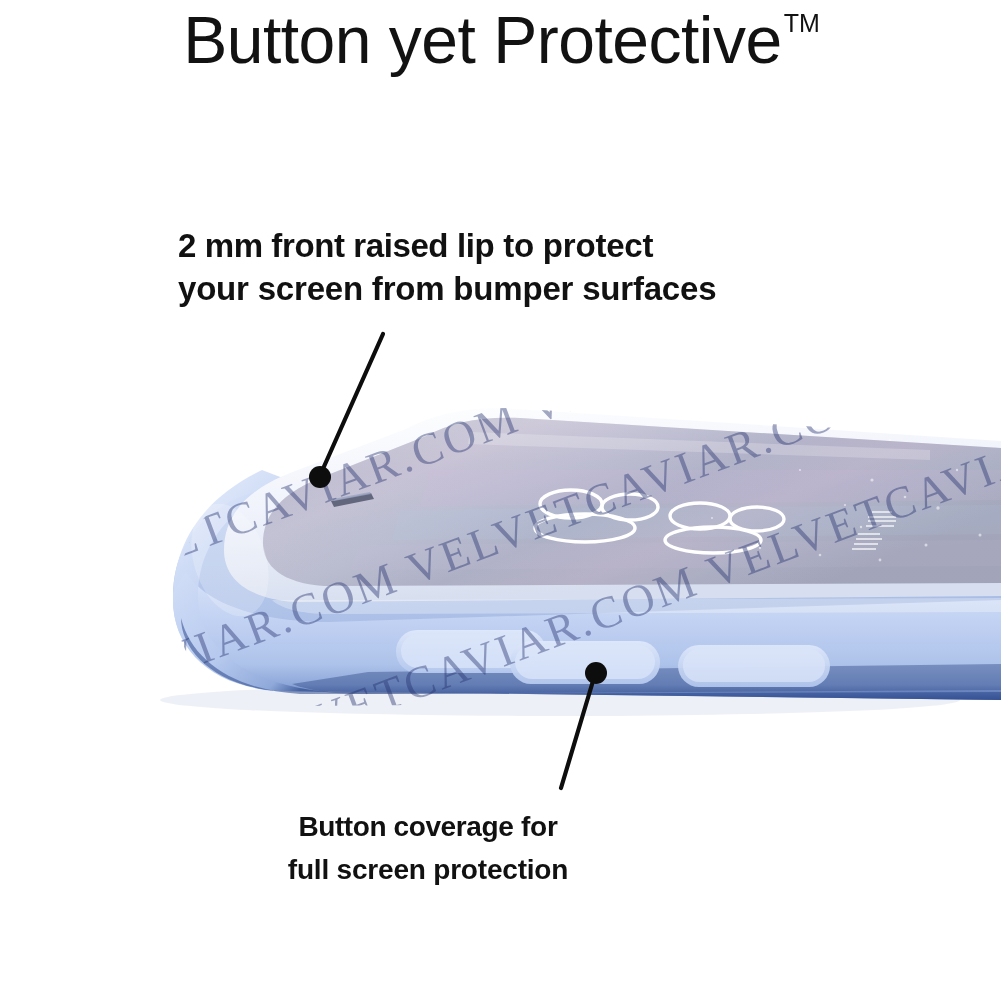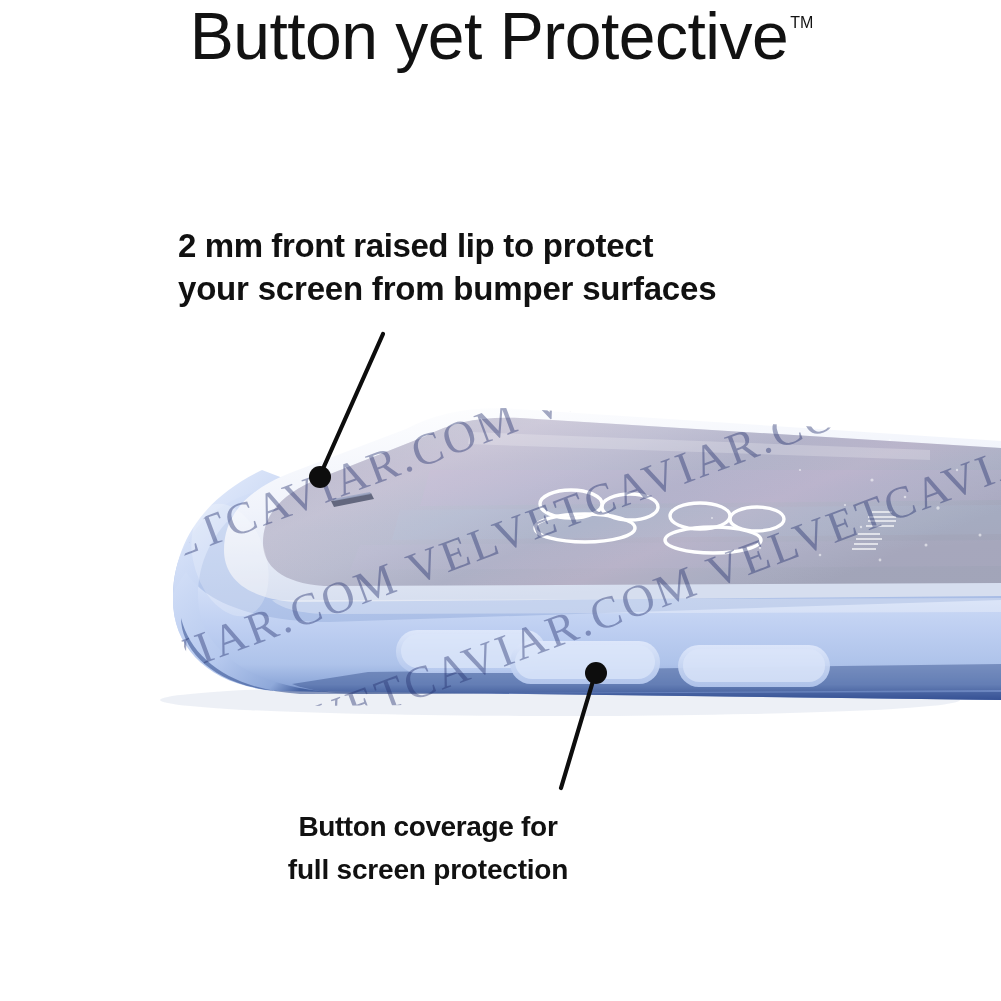--- a/index.html
+++ b/index.html
@@ -12,21 +12,21 @@
 
   
   #headline{
     position:absolute;left:0;top:-4px;width:1001px;
     text-align:center;
     font-size:66px;line-height:70px;
     font-weight:300;letter-spacing:-0.5px;
     color:#121212;white-space:nowrap;
   }
   #headline .tm{
-    font-size:16px;vertical-align:super;letter-spacing:0;
+    font-size:25px;vertical-align:super;letter-spacing:0;
     font-weight:300;position:relative;top:-8px;left:2px;
   }
 
   
   .callout{position:absolute;color:#111;}
   .callout .ln{display:block;white-space:nowrap;}
   .callout .b{font-weight:700;letter-spacing:-0.4px;}
   .callout .r{font-weight:700;letter-spacing:-0.2px;}
 
   #callout-lip{

